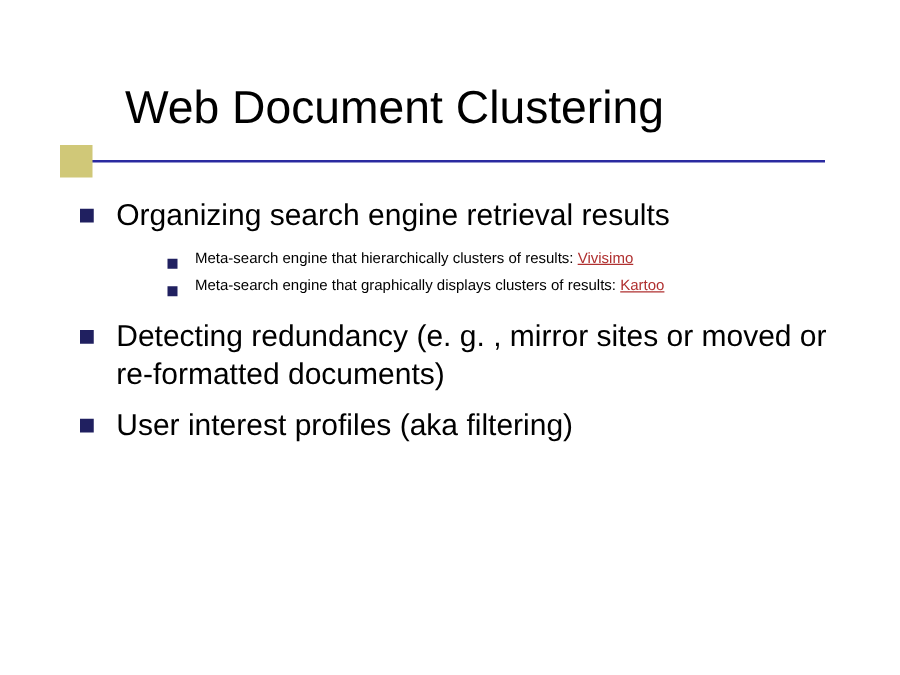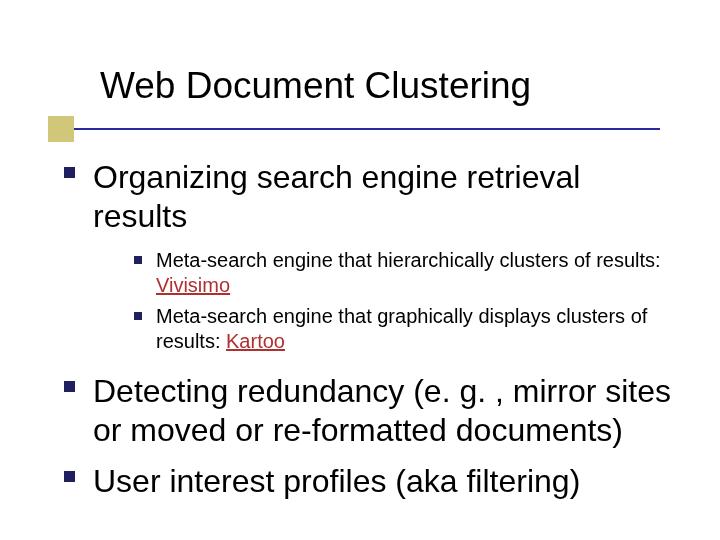--- a/index.html
+++ b/index.html
@@ -63,41 +63,41 @@
   }
   .l1 .bul {
     flex: 0 0 auto;
     width: 11px;
     height: 11px;
     background: #202060;
     margin-top: 9px;
     margin-right: 18px;
   }
   .l1 .txt {
-    font-size: 32px;
+    font-size: 24px;
   }
   .l2-group {
     margin: 6px 0 18px 70px;
     font-size: 20px;
   }
   .l2 {
     display: flex;
     align-items: flex-start;
     margin-bottom: 6px;
   }
   .l2 .bul {
     flex: 0 0 auto;
     width: 8px;
     height: 8px;
     background: #202060;
     margin-top: 8px;
     margin-right: 14px;
   }
   .l2 .txt {
-    font-size: 20px;
+    font-size: 12px;
     line-height: 1.25;
   }
   .link {
     color: #b03030;
     text-decoration: underline;
     cursor: pointer;
   }
 </style>
 </head>
 <body>

